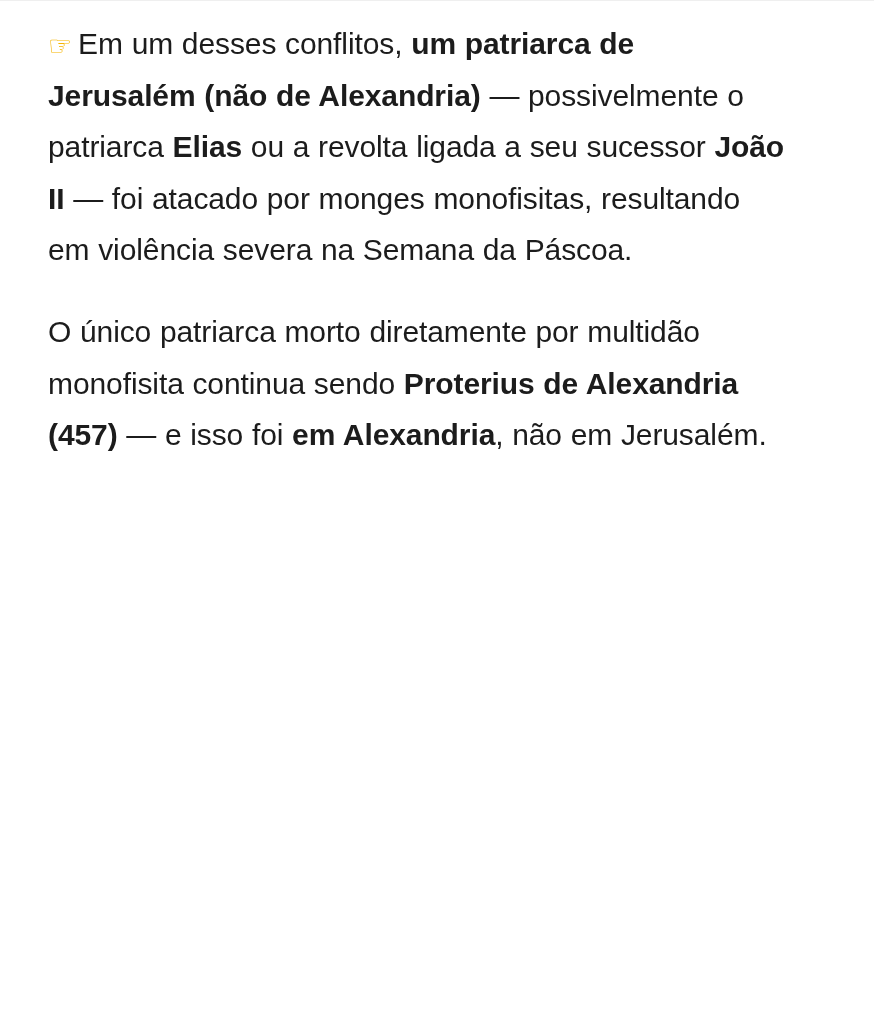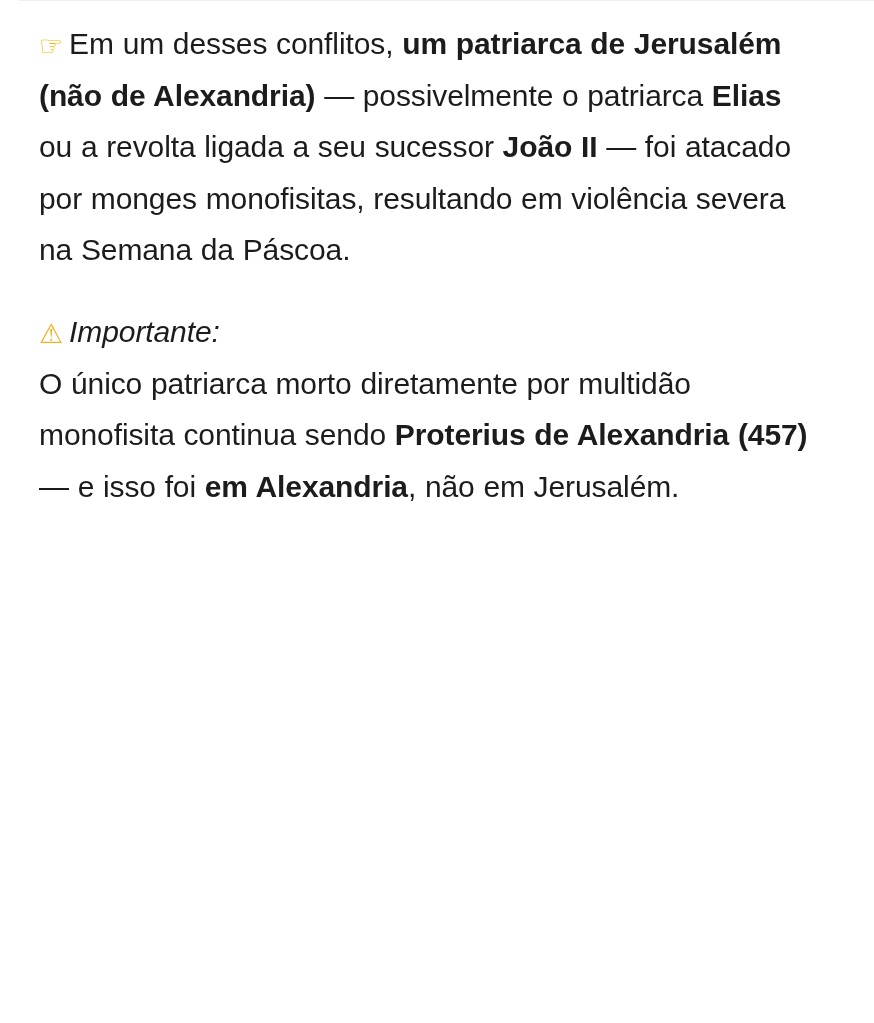--- a/index.html
+++ b/index.html
@@ -11,24 +11,23 @@
     width: 874px;
     height: 1023px;
     font-family: "Liberation Sans", sans-serif;
     color: #1c1c1c;
     -webkit-font-smoothing: antialiased;
   }
   .page {
     box-sizing: border-box;
     width: 834px;
     height: 1023px;
-    padding: 18px 44px 0 20px;
+    padding: 18px 44px 0 48px;
     background: #ffffff;
     position: relative;
-    margin-left: 19px;
   }
   .top-rule {
     position: absolute;
     top: 0;
     left: 0;
     width: 874px;
     height: 1px;
     background: #efefef;
   }
   .para {
@@ -74,20 +73,17 @@
 <body>
 
 <div class="page">
   <div class="top-rule"></div>
 
   <p class="para">
     <span class="emoji emoji-point">☞</span><span class="seg">Em um desses conflitos, </span><b class="seg">um patriarca de Jerusalém (não de Alexandria)</b><span class="seg"> — possivelmente o patriarca </span><b class="seg">Elias</b><span class="seg"> ou a revolta ligada a seu sucessor </span><b class="seg">João II</b><span class="seg"> — foi atacado por monges monofisitas, resultando em violência severa na Semana da Páscoa.</span>
   </p>
 
 
-  <p class="para note-head">
-    <span class="emoji emoji-warn">⚠</span><span class="seg ital">Importante:</span>
-  </p>
 
   <p class="para note-body">
     <span class="seg">O único patriarca morto diretamente por multidão monofisita continua sendo </span><b class="seg">Proterius de Alexandria (457)</b><span class="seg"> — e isso foi </span><b class="seg">em Alexandria</b><span class="seg">, não em Jerusalém.</span>
   </p>
 </div>
 
 </body></html>

